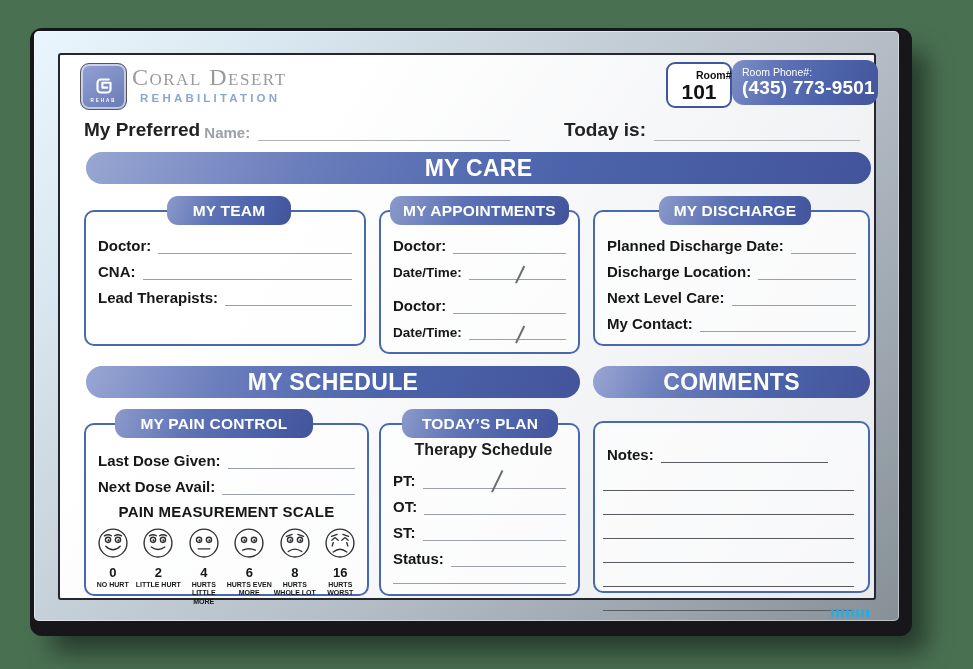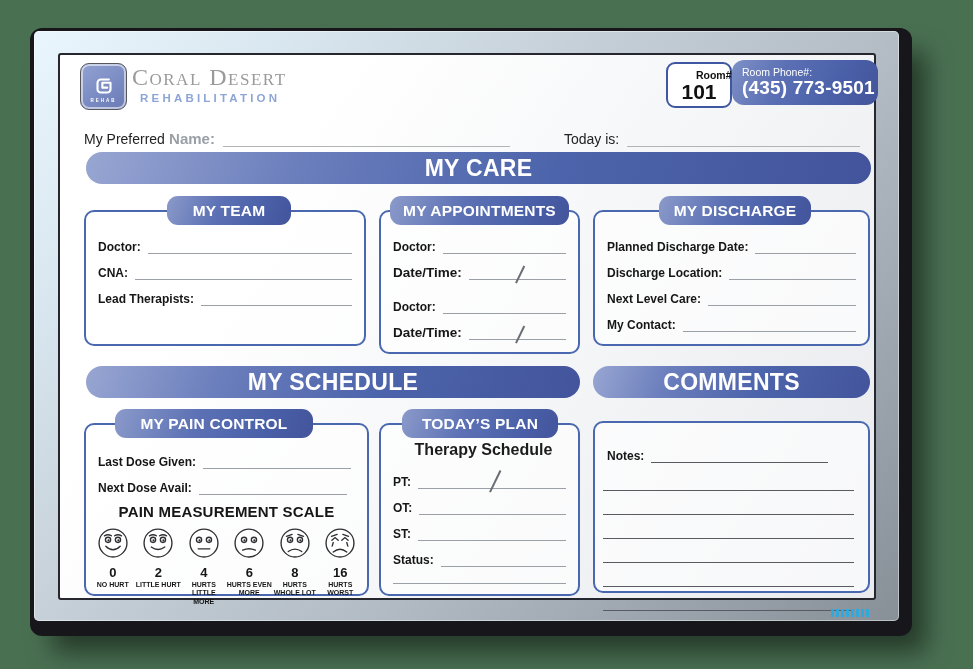--- a/index.html
+++ b/index.html
@@ -32,35 +32,35 @@
   .roombox{width:62px;height:42px;background:#fff;border:2px solid #3f57a0;border-radius:9px;
          display:flex;flex-direction:column;align-items:center;justify-content:center;}
   .roombox .rlab{font-size:10.5px;font-weight:bold;color:#111;margin-left:33px;}
   .roombox .rnum{font-size:21px;font-weight:bold;color:#111;line-height:1;}
   .phonepill{width:146px;height:45px;border-radius:12px;color:#fff;
          background:linear-gradient(115deg,#7e90c6 0%,#5a6fb4 35%,#4a60a8 70%,#43549b 100%);
          display:flex;flex-direction:column;justify-content:center;padding-left:10px;box-sizing:border-box;}
   .phonepill .plab{font-size:10.5px;}
   .phonepill .pnum{font-size:19px;font-weight:bold;line-height:1.1;letter-spacing:.2px;}
   .inline-row{display:flex;align-items:flex-end;}
-  .lab-strong{font-size:14px;font-weight:normal;color:#222;white-space:pre;margin-top:12px;}
+  .lab-strong{font-size:19px;font-weight:bold;color:#222;white-space:pre;}
   .lab-light{font-size:15px;font-weight:bold;color:#9aa0a6;white-space:pre;}
   .hline{flex:1;border-bottom:1.2px solid #b2b4b8;margin-left:8px;}
   
   .banner{border-radius:16px;height:32px;line-height:32px;text-align:center;color:#fff;
          font-size:23px;font-weight:bold;letter-spacing:.3px;
          background:linear-gradient(110deg,#98a6d2 0%,#6a7dbc 28%,#4c64ab 60%,#43549c 100%);}
   .pill{border-radius:11px;height:29px;line-height:29px;text-align:center;color:#fff;
          font-size:15.5px;font-weight:bold;letter-spacing:.2px;
          background:linear-gradient(110deg,#8b9aca 0%,#5d72b5 40%,#4a60a8 75%,#43549b 100%);}
   
   .box{background:rgba(255,255,255,.65);border:2px solid #4a68b0;border-radius:10px;box-sizing:border-box;}
   .rows{padding:0 12px;}
   .frow{display:flex;align-items:flex-end;height:26px;}
-  .frow .flab{font-size:12px;font-weight:bold;white-space:pre;}
+  .frow .flab{font-size:15px;font-weight:bold;white-space:pre;}
   .frow .flab.small{font-size:13.5px;}
   .fline{flex:1;border-bottom:1.5px solid #9ba0a8;margin-left:7px;position:relative;}
   .slash{position:absolute;left:48%;bottom:-4px;width:1.5px;height:19px;background:#6a6d73;
          transform:rotate(26deg);transform-origin:bottom;}
   .slash.tall{height:24px;}
   .bare-line{border-bottom:1.5px solid #9ba0a8;}
   
   .scale-title{text-align:center;font-size:15px;font-weight:bold;letter-spacing:.2px;}
   .pain-scale{display:flex;justify-content:space-between;padding:0 4px;margin-top:5px;}
   .pain-col{width:46px;text-align:center;}

